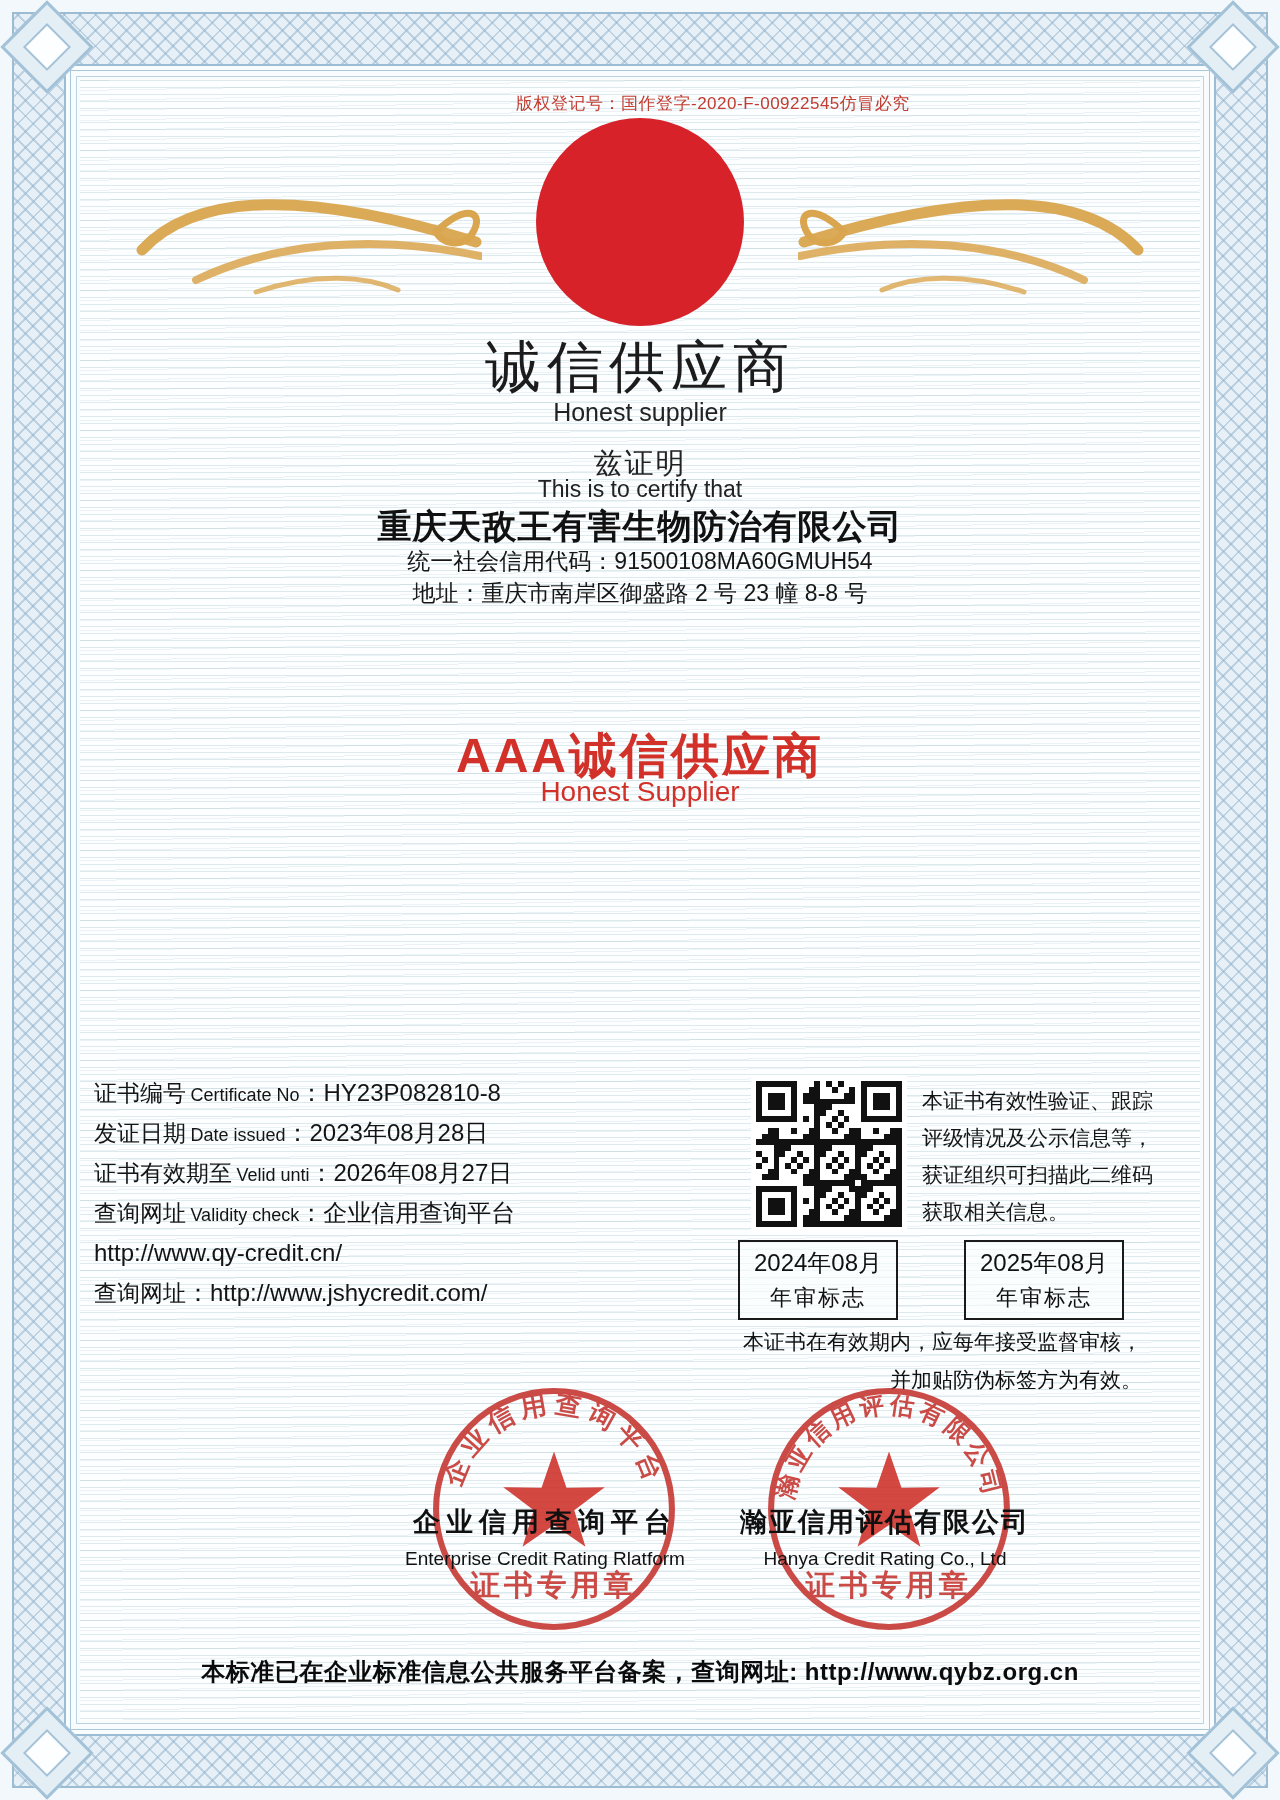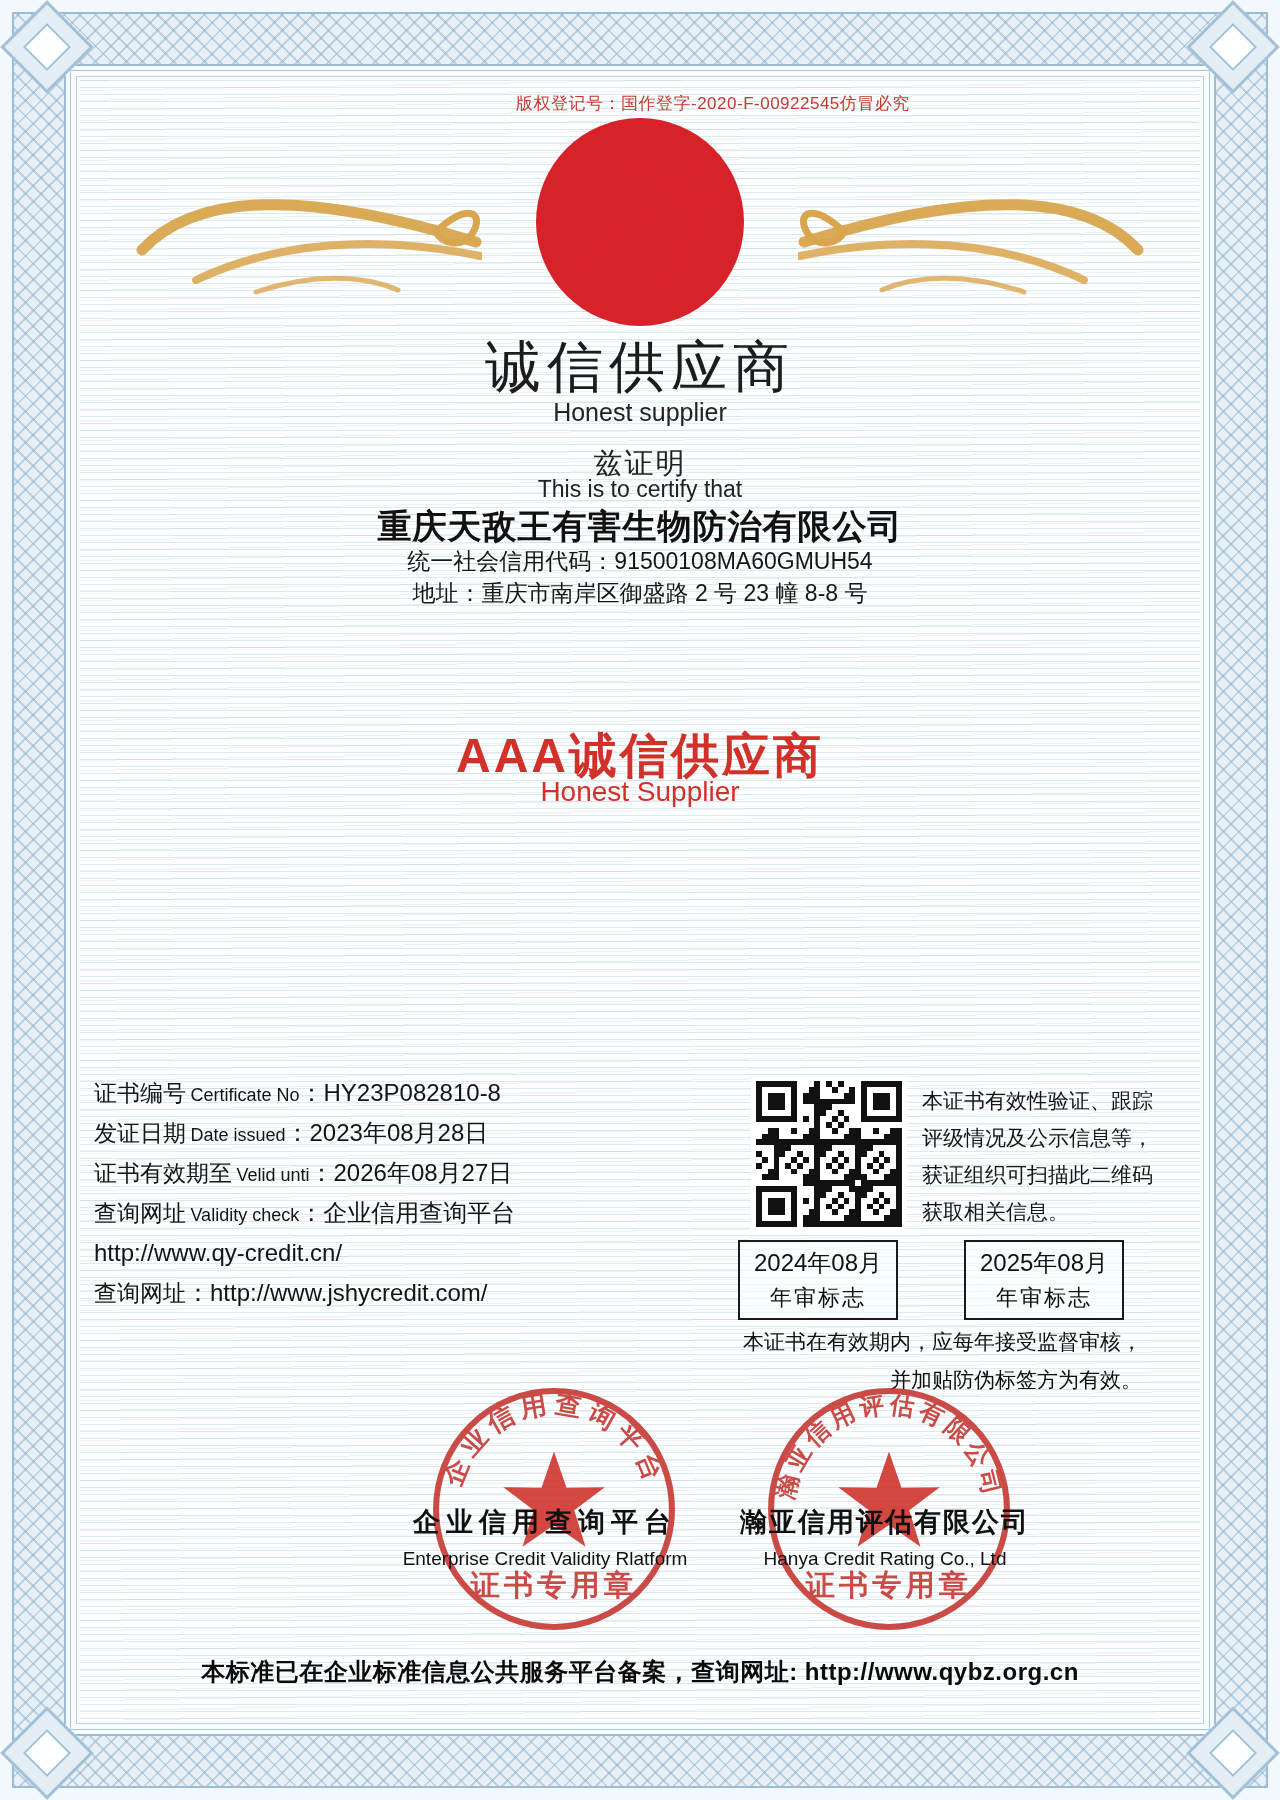--- a/index.html
+++ b/index.html
@@ -450,21 +450,21 @@
       <circle cx="125" cy="125" r="117" fill="none" stroke="#c5332e" stroke-width="6"></circle>
       <text font-size="24" fill="#c5332e" letter-spacing="4" font-weight="bold">
         <textPath href="#arc2" startOffset="50%" text-anchor="middle">瀚亚信用评估有限公司</textPath>
       </text>
       <polygon fill="#cf2f28" points="125,68 137.4,103.9 175.4,103.3 145.1,126.2 156.2,162.5 125,140.8 93.8,162.5 104.9,126.2 74.6,103.3 112.6,103.9"></polygon>
       <text x="125" y="210" text-anchor="middle" font-size="29" fill="#c5332e" letter-spacing="4" font-weight="bold">证书专用章</text>
     </svg>
 
     <div class="abs org o1">
       <div class="org-cn">企业信用查询平台</div>
-      <div class="org-en">Enterprise Credit Validity Rlatform</div>
+      <div class="org-en">Enterprise Credit Rating Rlatform</div>
     </div>
     <div class="abs org o2">
       <div class="org-cn">瀚亚信用评估有限公司</div>
       <div class="org-en">Hanya Credit Rating Co., Ltd</div>
     </div>
 
     <div class="abs ctr footer">本标准已在企业标准信息公共服务平台备案，查询网址: http://www.qybz.org.cn</div>
 
   </div>
 </div>

